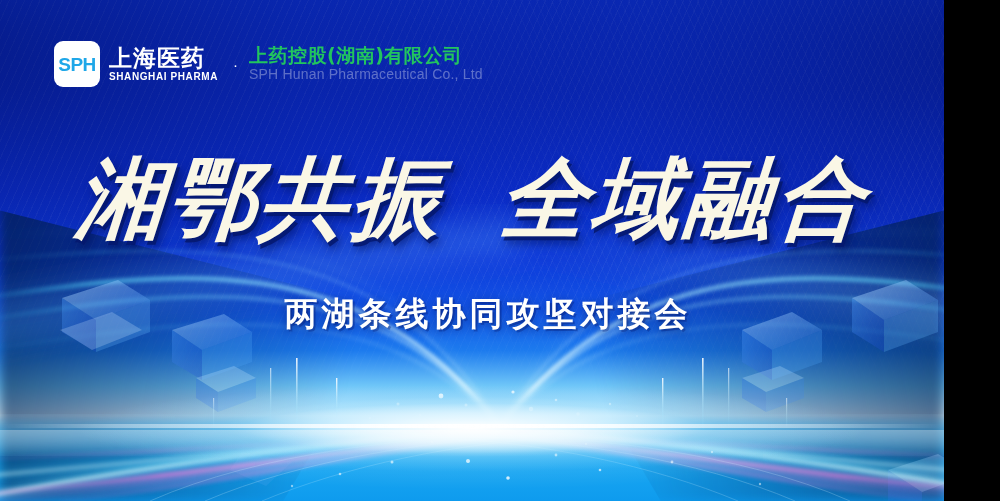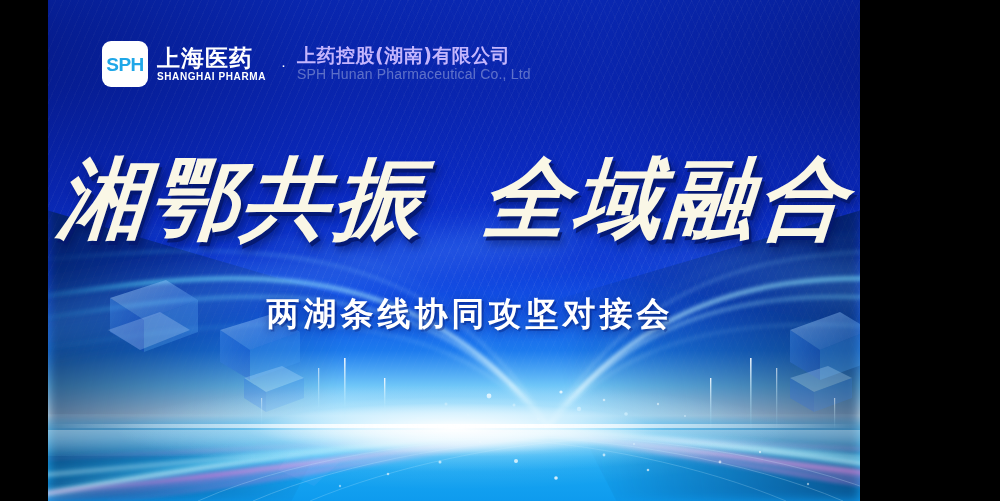--- a/index.html
+++ b/index.html
@@ -3,27 +3,26 @@
 <meta charset="utf-8">
 <title>Banner</title>
 <style>
   html, body {
     margin: 0;
     padding: 0;
     background: #000;
   }
   #stage {
     position: relative;
-    width: 812px;
+    width: 944px;
     height: 501px;
     overflow: hidden;
     font-family: "Liberation Sans", sans-serif;
     background: #0A2BC6;
     user-select: none;
-    margin-left: 48px;
   }
 
   
   .layer { position: absolute; inset: 0; pointer-events: none; }
 
   
   #bg-base {
     background:
       linear-gradient(180deg,
         #0B2FCB 0%,
@@ -159,21 +158,21 @@
     font-family: "Liberation Sans", sans-serif;
   }
   #logo-dot {
     color: #ffffff;
     font-size: 15px;
     margin: 0 2px 0 6px;
     align-self: center;
     line-height: 1;
   }
   #logo-cn2 {
-    color: #c4b5fd;
+    color: #22c55e;
     font-size: 19px;
     font-weight: 700;
     letter-spacing: .5px;
     line-height: 1.1;
     font-family: "DejaVu Sans", sans-serif;
   }
   #logo-en2 {
     color: rgba(255,255,255,.34);
     font-size: 14px;
     font-weight: 400;

